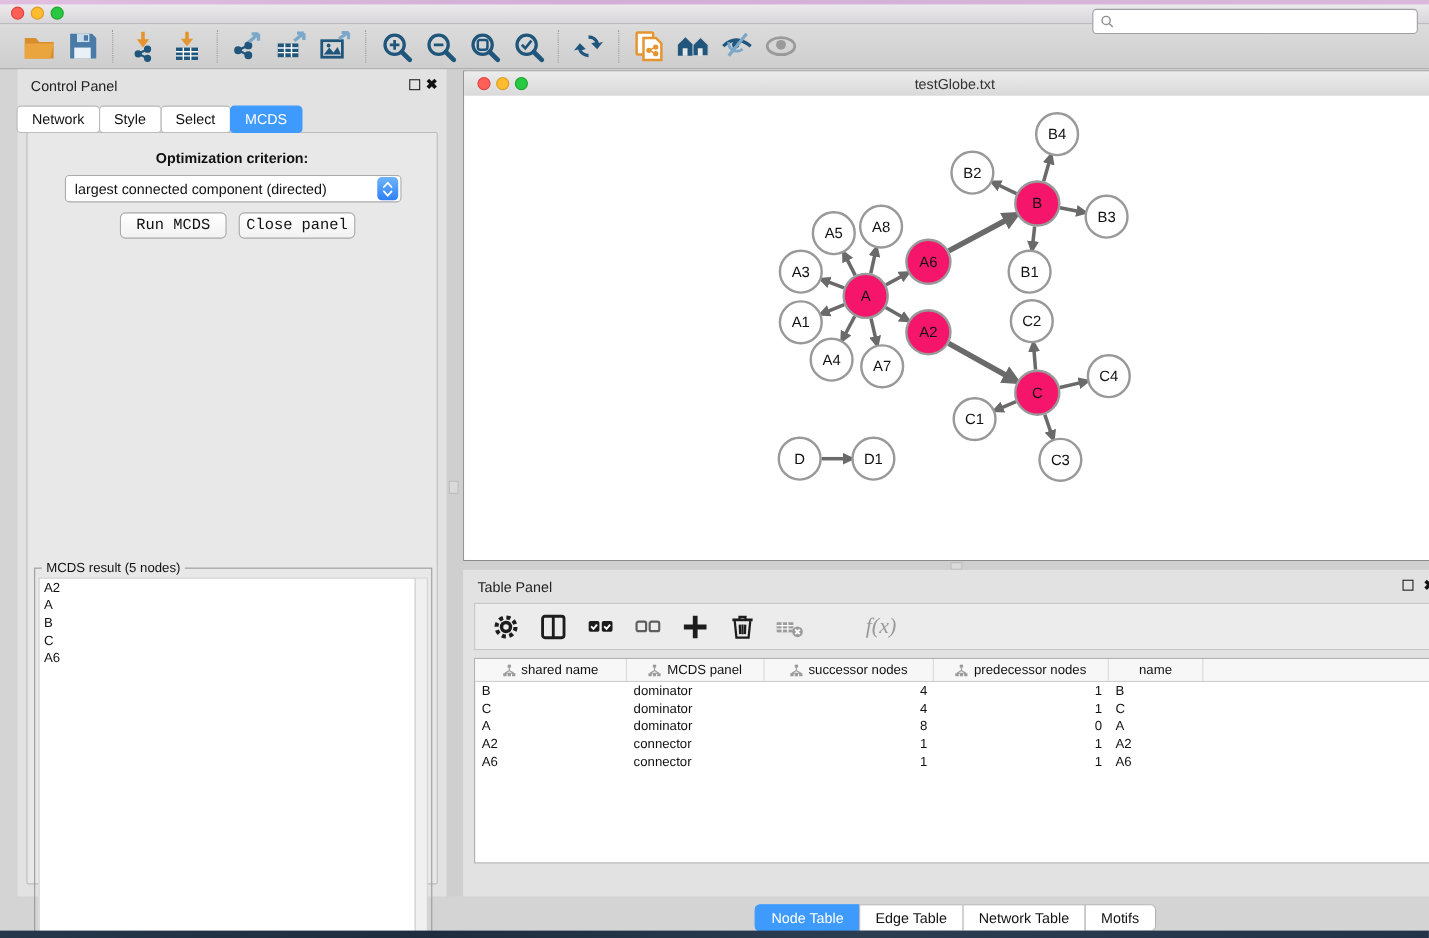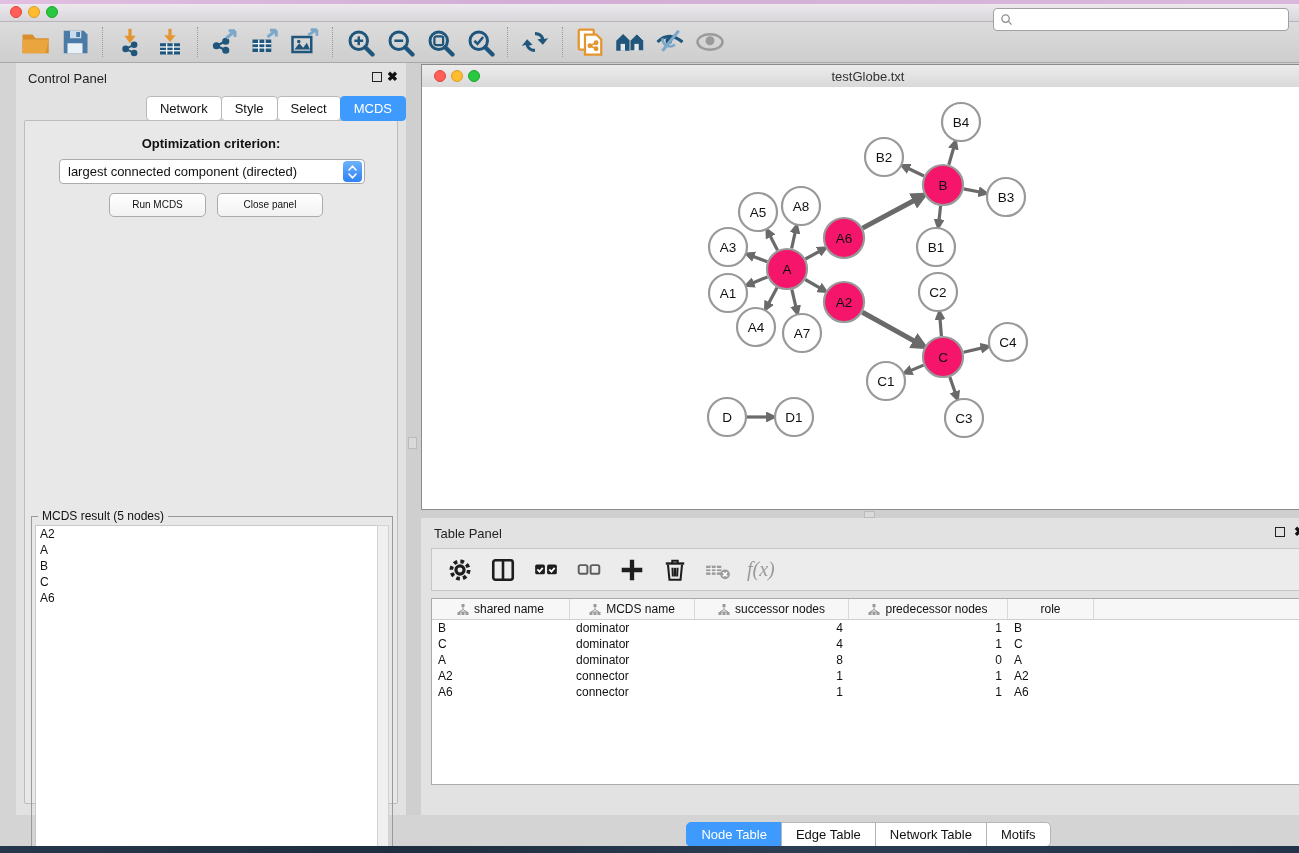--- a/index.html
+++ b/index.html
@@ -31,35 +31,35 @@
 
   
   #workspace { position:absolute; left:16px; top:63px; width:1299px; height:752px; background:#cfcfcf; }
 
   
   #control-panel { position:absolute; left:0; top:0; width:390px; height:752px; background:#e2e2e2; }
   #cp-header { position:absolute; left:0; top:0; width:100%; height:30px; }
   #cp-title { position:absolute; left:12px; top:8px; font-size:13px; color:#222; }
   .panel-float { position:absolute; top:9px; width:10px; height:10px; border:1.6px solid #222; cursor:pointer; }
   .panel-close { position:absolute; top:6px; font-size:13px; font-weight:bold; color:#111; cursor:pointer; }
-  #cp-tabs { position:absolute; left:0; top:33px; width:100%; text-align:right;text-decoration:underline; }
+  #cp-tabs { position:absolute; left:0; top:33px; width:100%; text-align:left;text-decoration:underline; }
   .cp-tab { display:inline-block; padding:4px 13px; font-size:13px; background:#fff;
     border:1px solid #b9b9b9; border-radius:4px; margin-left:-1px; color:#111; cursor:pointer; position:relative; }
   .cp-tab.active { background:#3e9afd; color:#fff; border-color:#3e9afd; z-index:2; }
   #cp-body { position:absolute; left:8px; top:57px; width:374px; height:684px;
     background:#e8e8e8; border:1px solid #bdbdbd; border-radius:2px; }
   #opt-label { position:absolute; left:0; width:100%; top:15px; text-align:center; font-size:13px; font-weight:bold; color:#111; }
   #criterion-select { position:absolute; left:34px; top:38px; width:306px; height:25px; background:#fff;
     border:1px solid #ababab; border-radius:4px; display:flex; align-items:center; cursor:pointer; }
   #criterion-value { flex:1; font-size:13px; padding-left:8px; color:#111; white-space:nowrap; }
   #criterion-stepper { width:19px; height:21px; margin-right:2px; border-radius:4px;
     background:linear-gradient(#6db3fb,#2f81f5); display:flex; flex-direction:column; align-items:center; justify-content:center; color:#fff; }
   #criterion-stepper svg { display:block; }
   .cp-btn { position:absolute; top:72px; height:24px; background:linear-gradient(#ffffff,#f2f2f2);
-    border:1px solid #ababab; border-radius:5px; font-size:10px; color:#111; text-align:center; line-height:22px; cursor:pointer; }
+    border:1px solid #ababab; border-radius:5px; font-size:14px; color:#111; text-align:center; line-height:22px; cursor:pointer;font-family:Liberation Mono, monospace; }
   #run-btn { left:84px; width:97px; }
   #closepanel-btn { left:192px; width:106px; }
 
   #result-box { position:absolute; left:6px; top:395px; width:362px; height:342px;
     border:1px solid #9a9a9a; }
   #result-title { position:absolute; left:6px; top:-8px; background:#e8e8e8; padding:0 4px; font-size:12px; color:#111; }
   #result-list { position:absolute; left:3px; top:8px; width:343px; height:328px; background:#fff;
     border:1px solid #c8c8c8; font-size:12px; color:#111; overflow:hidden; }
   #result-list .ritem { padding:1.5px 0 1.5px 4px; line-height:13px; }
   #result-scroll { position:absolute; right:3px; top:8px; width:12px; height:328px; background:#f0f0f0; border:1px solid #d2d2d2; }
@@ -78,21 +78,21 @@
   #net-grip { position:absolute; right:1px; bottom:1px; width:14px; height:14px;
     background:repeating-linear-gradient(135deg, transparent 0 3px, #b0b0b0 3px 4.5px); cursor:nwse-resize; }
 
   
   #table-panel { position:absolute; left:405px; top:455px; width:896px; height:297px; background:#e2e2e2; }
   #tp-title { position:absolute; left:13px; top:8px; font-size:13px; color:#222; }
   #tp-toolbar { position:absolute; left:10px; top:30px; width:875px; height:43px;
     background:#ececec; border:1px solid #c6c6c6; display:flex; align-items:center; padding-left:14px; gap:15px; }
   .tp-icon { width:28px; height:28px; display:flex; align-items:center; justify-content:center; cursor:pointer; }
   .tp-icon.disabled { cursor:default; }
-  #fx-label { font-size:20px; font-style:italic; color:#9a9a9a; font-family:"Liberation Serif", serif; cursor:default; }
+  #fx-label { font-size:20px; font-style:italic; color:#9a9a9a; font-family:"Liberation Serif", serif; cursor:default;margin-left:40px; }
 
   #data-table { position:absolute; left:10px; top:80px; width:875px; height:187px; background:#fff; border:1px solid #aaa; overflow:hidden; }
   #thead-row { display:flex; height:21px; background:#f7f7f7; border-bottom:1px solid #cfcfcf; }
   .th { display:flex; align-items:center; justify-content:center; gap:5px; font-size:12px; color:#111;
     border-right:1px solid #d9d9d9; cursor:pointer; }
   .trow { display:flex; height:16px; font-size:12px; color:#111; cursor:pointer; }
   .td { padding:1px 6px 0 6px; white-space:nowrap; overflow:hidden; }
   .td.num { text-align:right; }
 
   #tp-tabs { position:absolute; left:0; width:100%; top:272px; text-align:center;margin-top:32px; }
@@ -554,21 +554,21 @@
                 <line x1="6" y1="3" x2="6" y2="5.5" stroke="#9a9a9a"></line>
                 <line x1="2" y1="8" x2="10" y2="8" stroke="#9a9a9a"></line>
                 <line x1="2" y1="5.5" x2="10" y2="5.5" stroke="#9a9a9a" stroke-width="0"></line>
                 <line x1="2" y1="8" x2="2" y2="8" stroke="#9a9a9a"></line>
                 <rect x="0.5" y="8" width="3" height="3" fill="#9a9a9a"></rect>
                 <rect x="4.5" y="8" width="3" height="3" fill="#9a9a9a"></rect>
                 <rect x="8.5" y="8" width="3" height="3" fill="#9a9a9a"></rect>
                 <line x1="6" y1="5.5" x2="2" y2="8" stroke="#9a9a9a"></line>
                 <line x1="6" y1="5.5" x2="10" y2="8" stroke="#9a9a9a"></line>
               </svg>
-              <span>MCDS name</span>
+              <span>MCDS panel</span>
             </div>
             <div class="th" style="width: 154px;">
               <svg width="12" height="11" viewBox="0 0 12 11">
                 <rect x="4.5" y="0" width="3" height="3" fill="#9a9a9a"></rect>
                 <line x1="6" y1="3" x2="6" y2="5.5" stroke="#9a9a9a"></line>
                 <line x1="2" y1="8" x2="10" y2="8" stroke="#9a9a9a"></line>
                 <line x1="2" y1="5.5" x2="10" y2="5.5" stroke="#9a9a9a" stroke-width="0"></line>
                 <line x1="2" y1="8" x2="2" y2="8" stroke="#9a9a9a"></line>
                 <rect x="0.5" y="8" width="3" height="3" fill="#9a9a9a"></rect>
                 <rect x="4.5" y="8" width="3" height="3" fill="#9a9a9a"></rect>
@@ -587,21 +587,21 @@
                 <line x1="2" y1="8" x2="2" y2="8" stroke="#9a9a9a"></line>
                 <rect x="0.5" y="8" width="3" height="3" fill="#9a9a9a"></rect>
                 <rect x="4.5" y="8" width="3" height="3" fill="#9a9a9a"></rect>
                 <rect x="8.5" y="8" width="3" height="3" fill="#9a9a9a"></rect>
                 <line x1="6" y1="5.5" x2="2" y2="8" stroke="#9a9a9a"></line>
                 <line x1="6" y1="5.5" x2="10" y2="8" stroke="#9a9a9a"></line>
               </svg>
               <span>predecessor nodes</span>
             </div>
             <div class="th" style="width: 86px;">
-              <span>role</span>
+              <span>name</span>
             </div>
           </div>
         <div id="tbody">
             <div class="trow">
               <div class="td" style="width: 138px;">B</div>
               <div class="td" style="width: 125px;">dominator</div>
               <div class="td num" style="width: 154px;">4</div>
               <div class="td num" style="width: 159px;">1</div>
               <div class="td" style="width: 86px;">B</div>
             </div>

